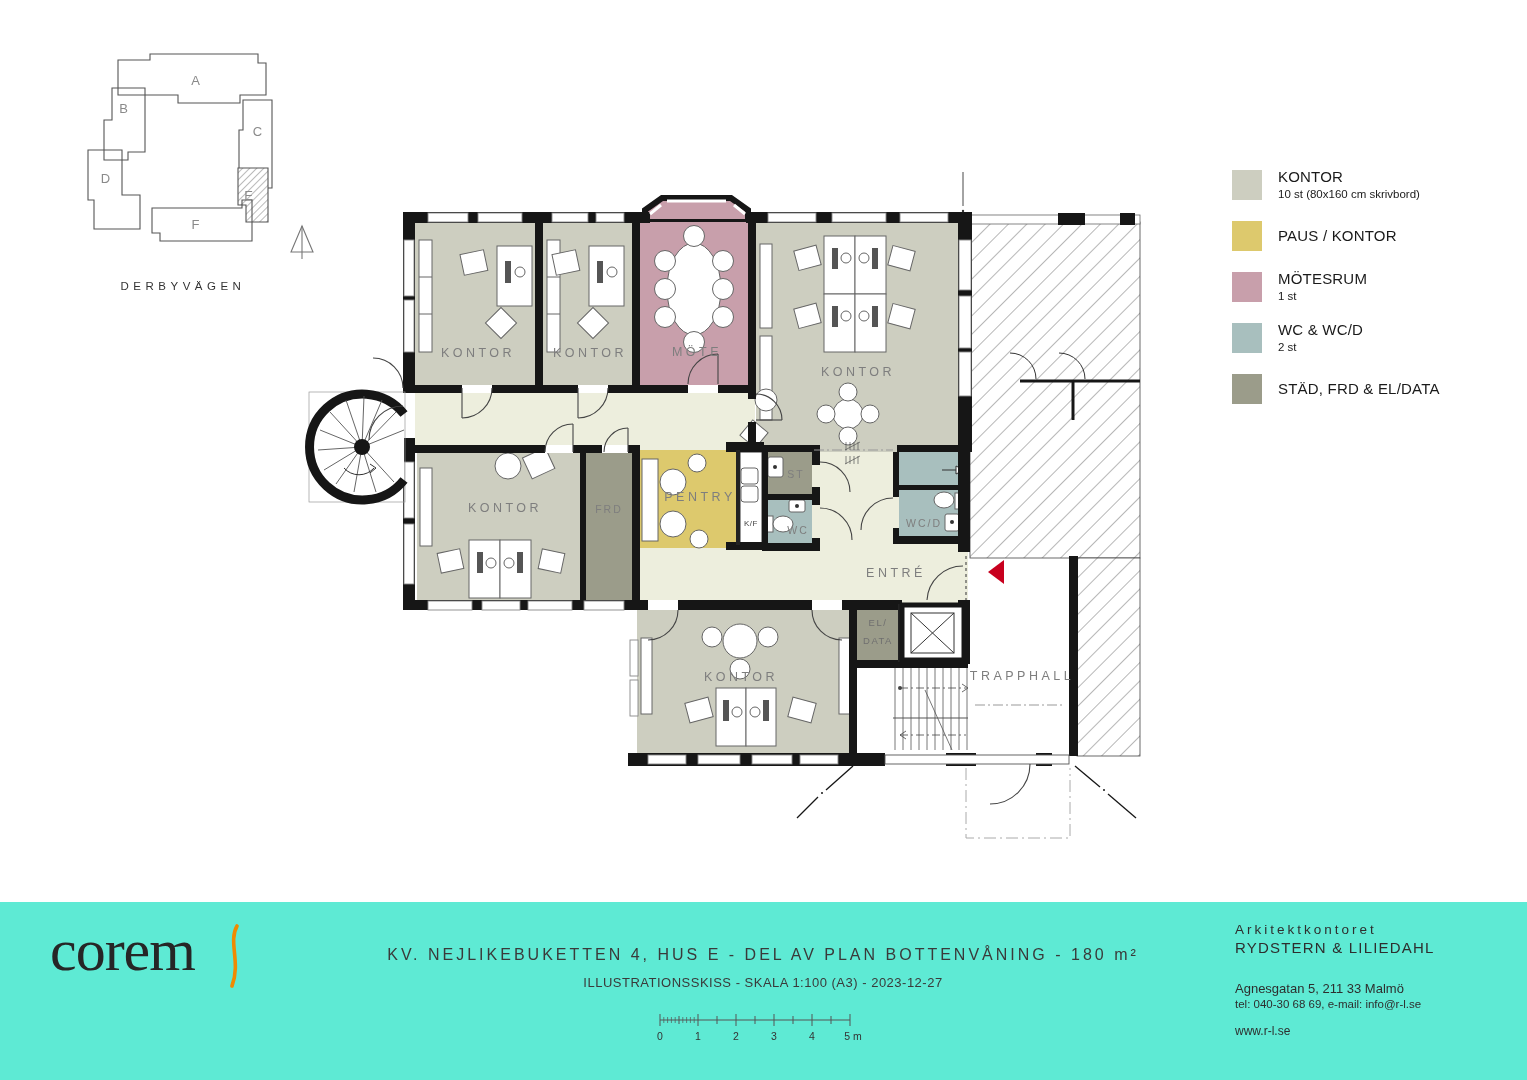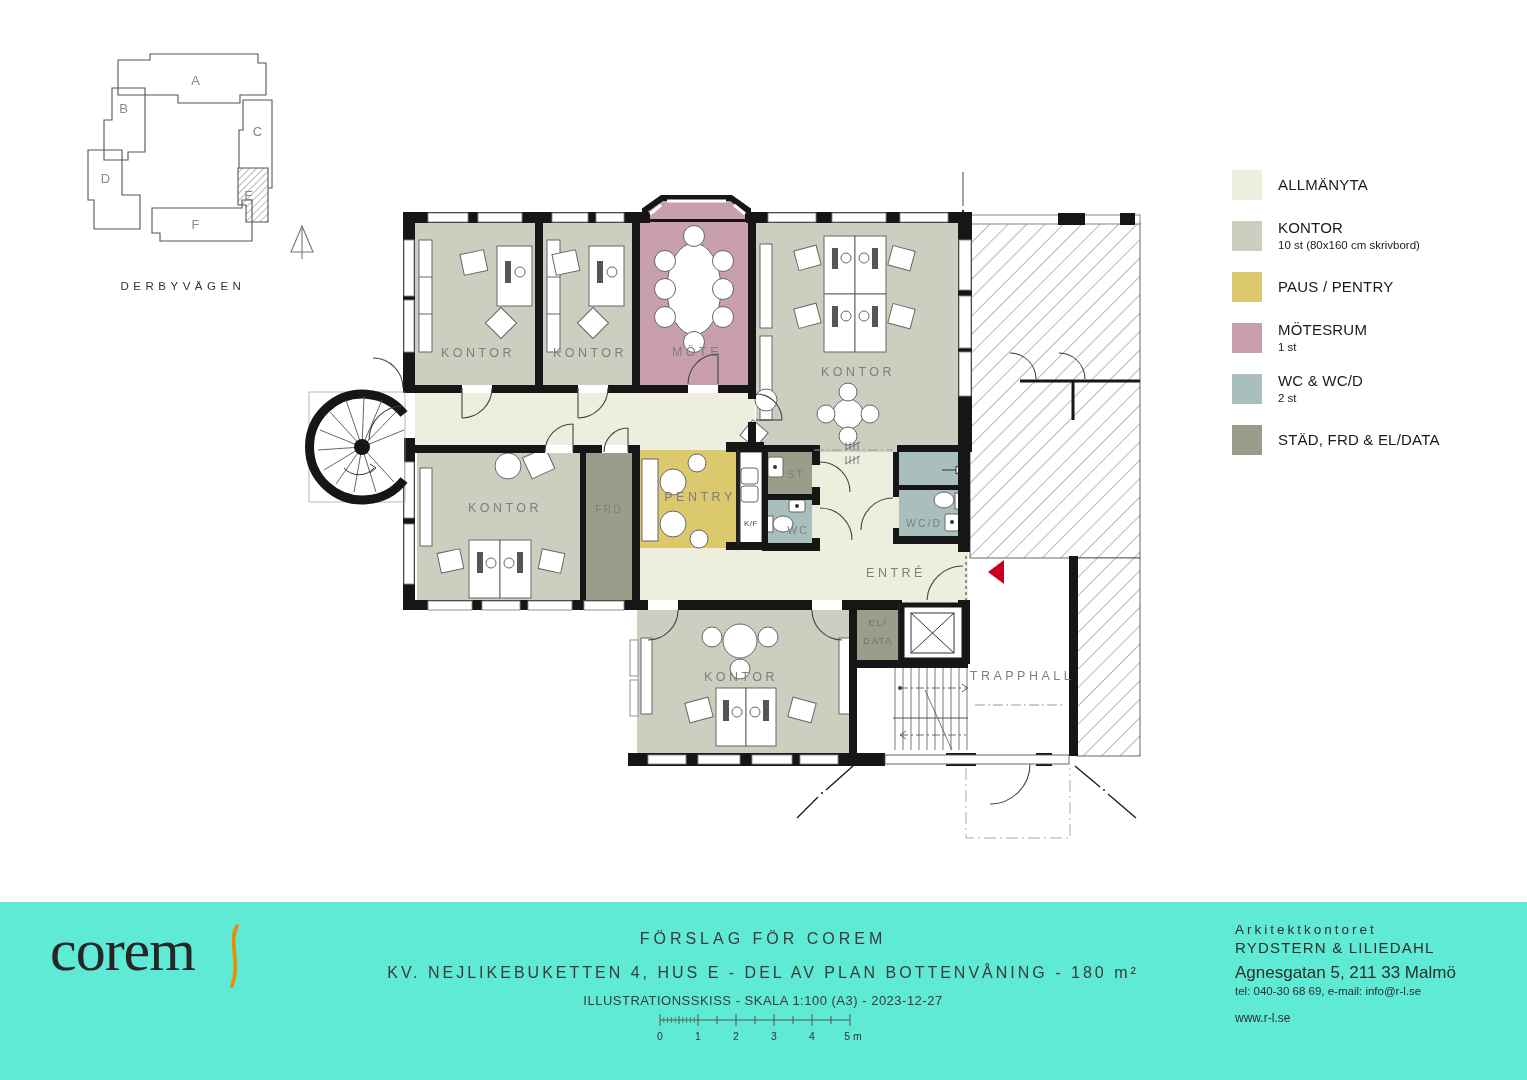--- a/index.html
+++ b/index.html
@@ -27,21 +27,21 @@
              font-size:60px;color:#262626;letter-spacing:-1px;}
   .logo-swoosh{position:absolute;left:224px;top:22px;}
   .f-center{position:absolute;left:313px;top:28px;width:900px;text-align:center;color:#3a3a3a;}
   .f-title{font-size:16px;letter-spacing:4px;margin:0 0 7px 0;font-weight:400;}
   .f-sub{font-size:16px;letter-spacing:3px;margin:16px 0 11px 0;font-weight:400;}
   .f-note{font-size:13px;letter-spacing:0.5px;margin:0;font-weight:400;}
   .f-scale{position:absolute;left:655px;top:108px;}
   .f-right{position:absolute;left:1235px;top:20px;width:240px;color:#2e2e2e;}
   .f-arch1{font-size:13.5px;letter-spacing:3px;margin:0;}
   .f-arch2{font-size:15px;letter-spacing:1.2px;margin:2px 0 0 0;}
-  .f-addr{font-size:17px;margin:7px 0 0 0;}
+  .f-addr{font-size:13px;margin:25px 0 0 0;}
   .f-contact{font-size:11.5px;margin:2px 0 0 0;}
   .f-web{font-size:12px;margin:14px 0 0 0;}
 </style>
 </head>
 <body>
 
 <div id="app">
 
 <svg width="1527" height="902" viewBox="0 0 1527 902" style="position:absolute;left:0;top:0;">
   <defs>
@@ -417,36 +417,30 @@
     <text class="rl" x="896" y="577">ENTRÉ</text>
     <text class="rl rl-el" x="878" y="626">EL/</text>
     <text class="rl rl-el" x="878" y="644">DATA</text>
     <text class="rl" x="741" y="681">KONTOR</text>
     <text class="rl" x="1022" y="680">TRAPPHALL</text>
   </g>
 </svg>
 
 <div class="legend">
   <div class="legend-row">
-    <div class="legend-swatch" style="background: rgb(237, 238, 221);"></div>
-    <div class="legend-text">
-          <div class="legend-label">ALLMÄNYTA</div>
-        </div>
-  </div>
-  <div class="legend-row">
     <div class="legend-swatch" style="background: rgb(205, 206, 192);"></div>
     <div class="legend-text">
       <div class="legend-label">KONTOR</div>
       <div class="legend-sub">10 st (80x160 cm skrivbord)</div>
     </div>
   </div>
   <div class="legend-row">
     <div class="legend-swatch" style="background: rgb(221, 201, 109);"></div>
     <div class="legend-text">
-          <div class="legend-label">PAUS / PENTRY</div>
+          <div class="legend-label">PAUS / KONTOR</div>
         </div>
   </div>
   <div class="legend-row">
     <div class="legend-swatch" style="background: rgb(200, 159, 171);"></div>
     <div class="legend-text">
       <div class="legend-label">MÖTESRUM</div>
       <div class="legend-sub">1 st</div>
     </div>
   </div>
   <div class="legend-row">
@@ -465,21 +459,20 @@
 </div>
 
 <div class="footer">
   <div class="logo-text">corem</div>
   <div class="logo-swoosh">
     <svg width="20" height="64" viewBox="0 0 20 64">
       <path d="M13,2 C4,18 17,38 8,62" stroke="#f08a00" stroke-width="3.6" fill="none" stroke-linecap="round"></path>
     </svg>
   </div>
   <div class="f-center">
-    <p class="f-title">FÖRSLAG FÖR COREM</p>
     <p class="f-sub">KV. NEJLIKEBUKETTEN 4, HUS E - DEL AV PLAN BOTTENVÅNING - 180 m²</p>
     <p class="f-note">ILLUSTRATIONSSKISS - SKALA 1:100 (A3) - 2023-12-27</p>
   </div>
   <div class="f-scale">
     <svg width="220" height="40" viewBox="0 0 220 40">
       <g stroke="#555" stroke-width="1" fill="none">
         <line x1="5" y1="10" x2="195" y2="10"></line>
         <line x1="5" y1="4" x2="5" y2="16"></line>
             <line x1="43" y1="4" x2="43" y2="16"></line>
             <line x1="81" y1="4" x2="81" y2="16"></line>

